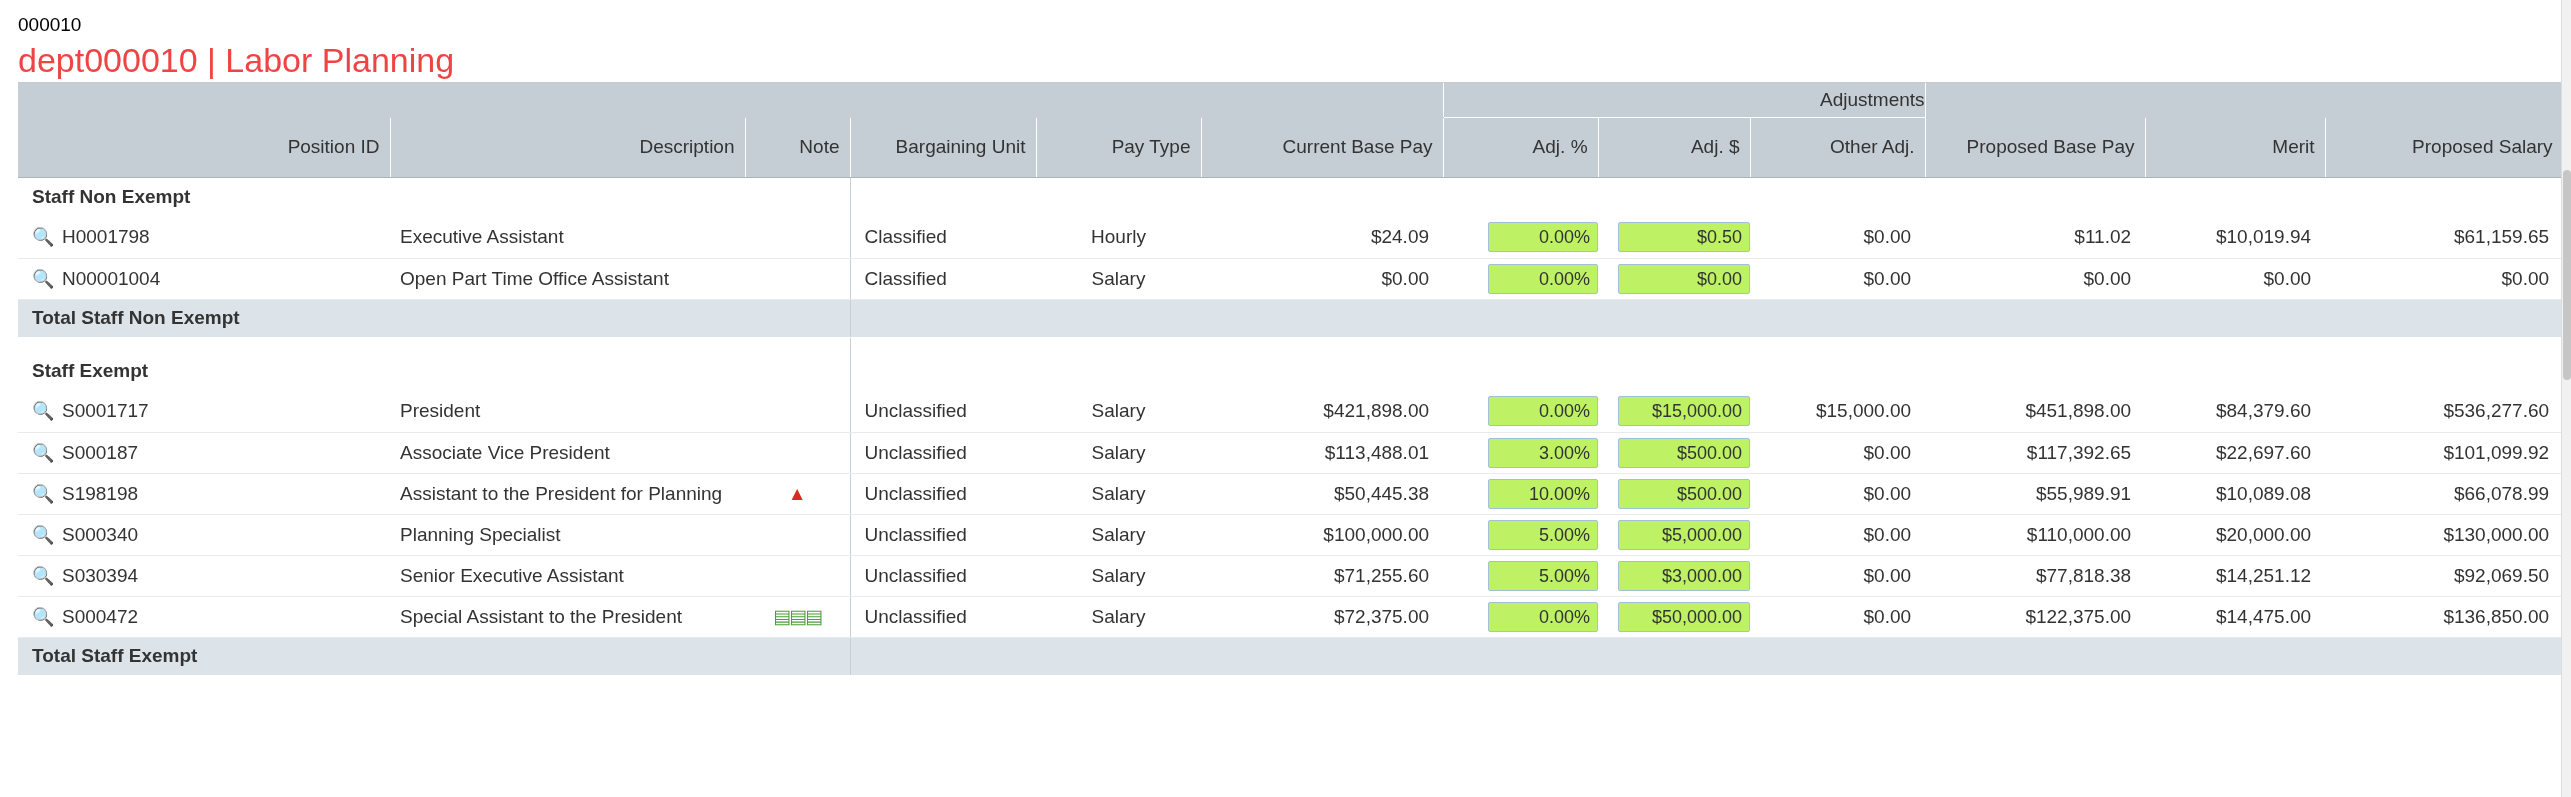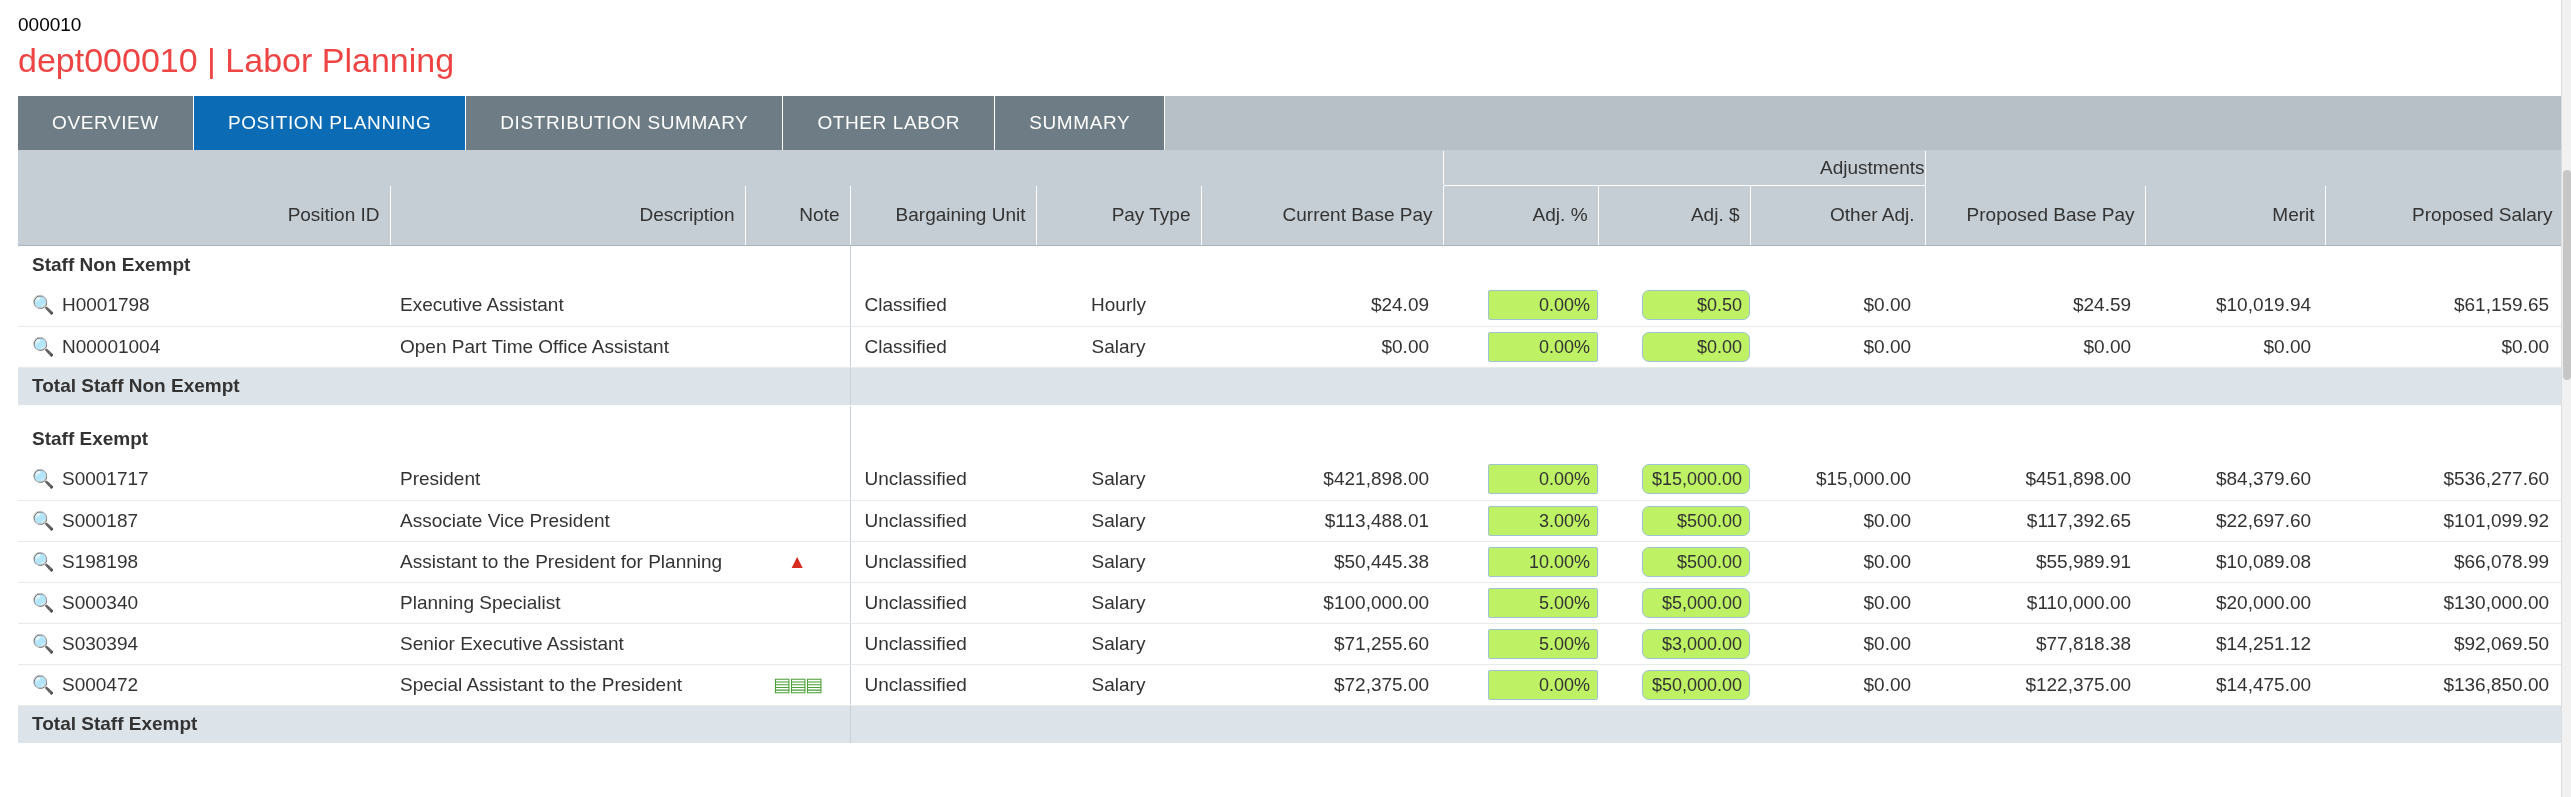--- a/index.html
+++ b/index.html
@@ -168,21 +168,21 @@
     height: 30px;
     line-height: 28px;
     border: 1px solid #9fc3d6;
     background: #bef264;
     color: #333;
     font-size: 18px;
     text-align: right;
     padding-right: 7px;
     border-radius: 2px;
   }
-  .inp.wide { width: 108px; border-radius: 7px; }
+  .inp.wide { width: 132px; }
   .cell-inp { text-align: right; padding-right: 12px; }
 
   .warn-icon { color: #d62d20; font-size: 19px; }
   .org-icon  { color: #4c9f38; font-size: 19px; letter-spacing: -2px; }
 
   
   .vscroll {
     position: absolute;
     top: 0; right: 0;
     width: 10px;
@@ -201,28 +201,20 @@
 </head>
 <body>
 
 <div id="app">
 
   <div class="header">
     <div class="dept-code">000010</div>
     <div class="page-title">dept000010 | Labor Planning</div>
   </div>
 
-  <div class="tabbar">
-    <div class="tab">OVERVIEW</div>
-    <div class="tab active">POSITION PLANNING</div>
-    <div class="tab">DISTRIBUTION SUMMARY</div>
-    <div class="tab">OTHER LABOR</div>
-    <div class="tab">SUMMARY</div>
-    <div class="tabbar-filler"></div>
-  </div>
 
   <div class="grid-wrap">
     <table class="grid">
       <colgroup>
         <col style="width:372px">
         <col style="width:355px">
         <col style="width:105px">
         <col style="width:186px">
         <col style="width:165px">
         <col style="width:242px">
@@ -266,21 +258,21 @@
             <span class="mag">🔍</span><span>H0001798</span>
           </td>
           <td class="desc">Executive Assistant</td>
           <td class="note"></td>
           <td class="txt sep-left">Classified</td>
           <td class="ctr">Hourly</td>
           <td class="num">$24.09</td>
           <td class="cell-inp"><span class="inp">0.00%</span></td>
           <td class="cell-inp"><span class="inp wide">$0.50</span></td>
           <td class="num">$0.00</td>
-          <td class="num">$24.59</td>
+          <td class="num">$11.02</td>
           <td class="num">$10,019.94</td>
           <td class="num">$61,159.65</td>
         </tr>
 
         <tr>
           <td class="pos-id">
             <span class="mag">🔍</span><span>N00001004</span>
           </td>
           <td class="desc">Open Part Time Office Assistant</td>
           <td class="note"></td>

